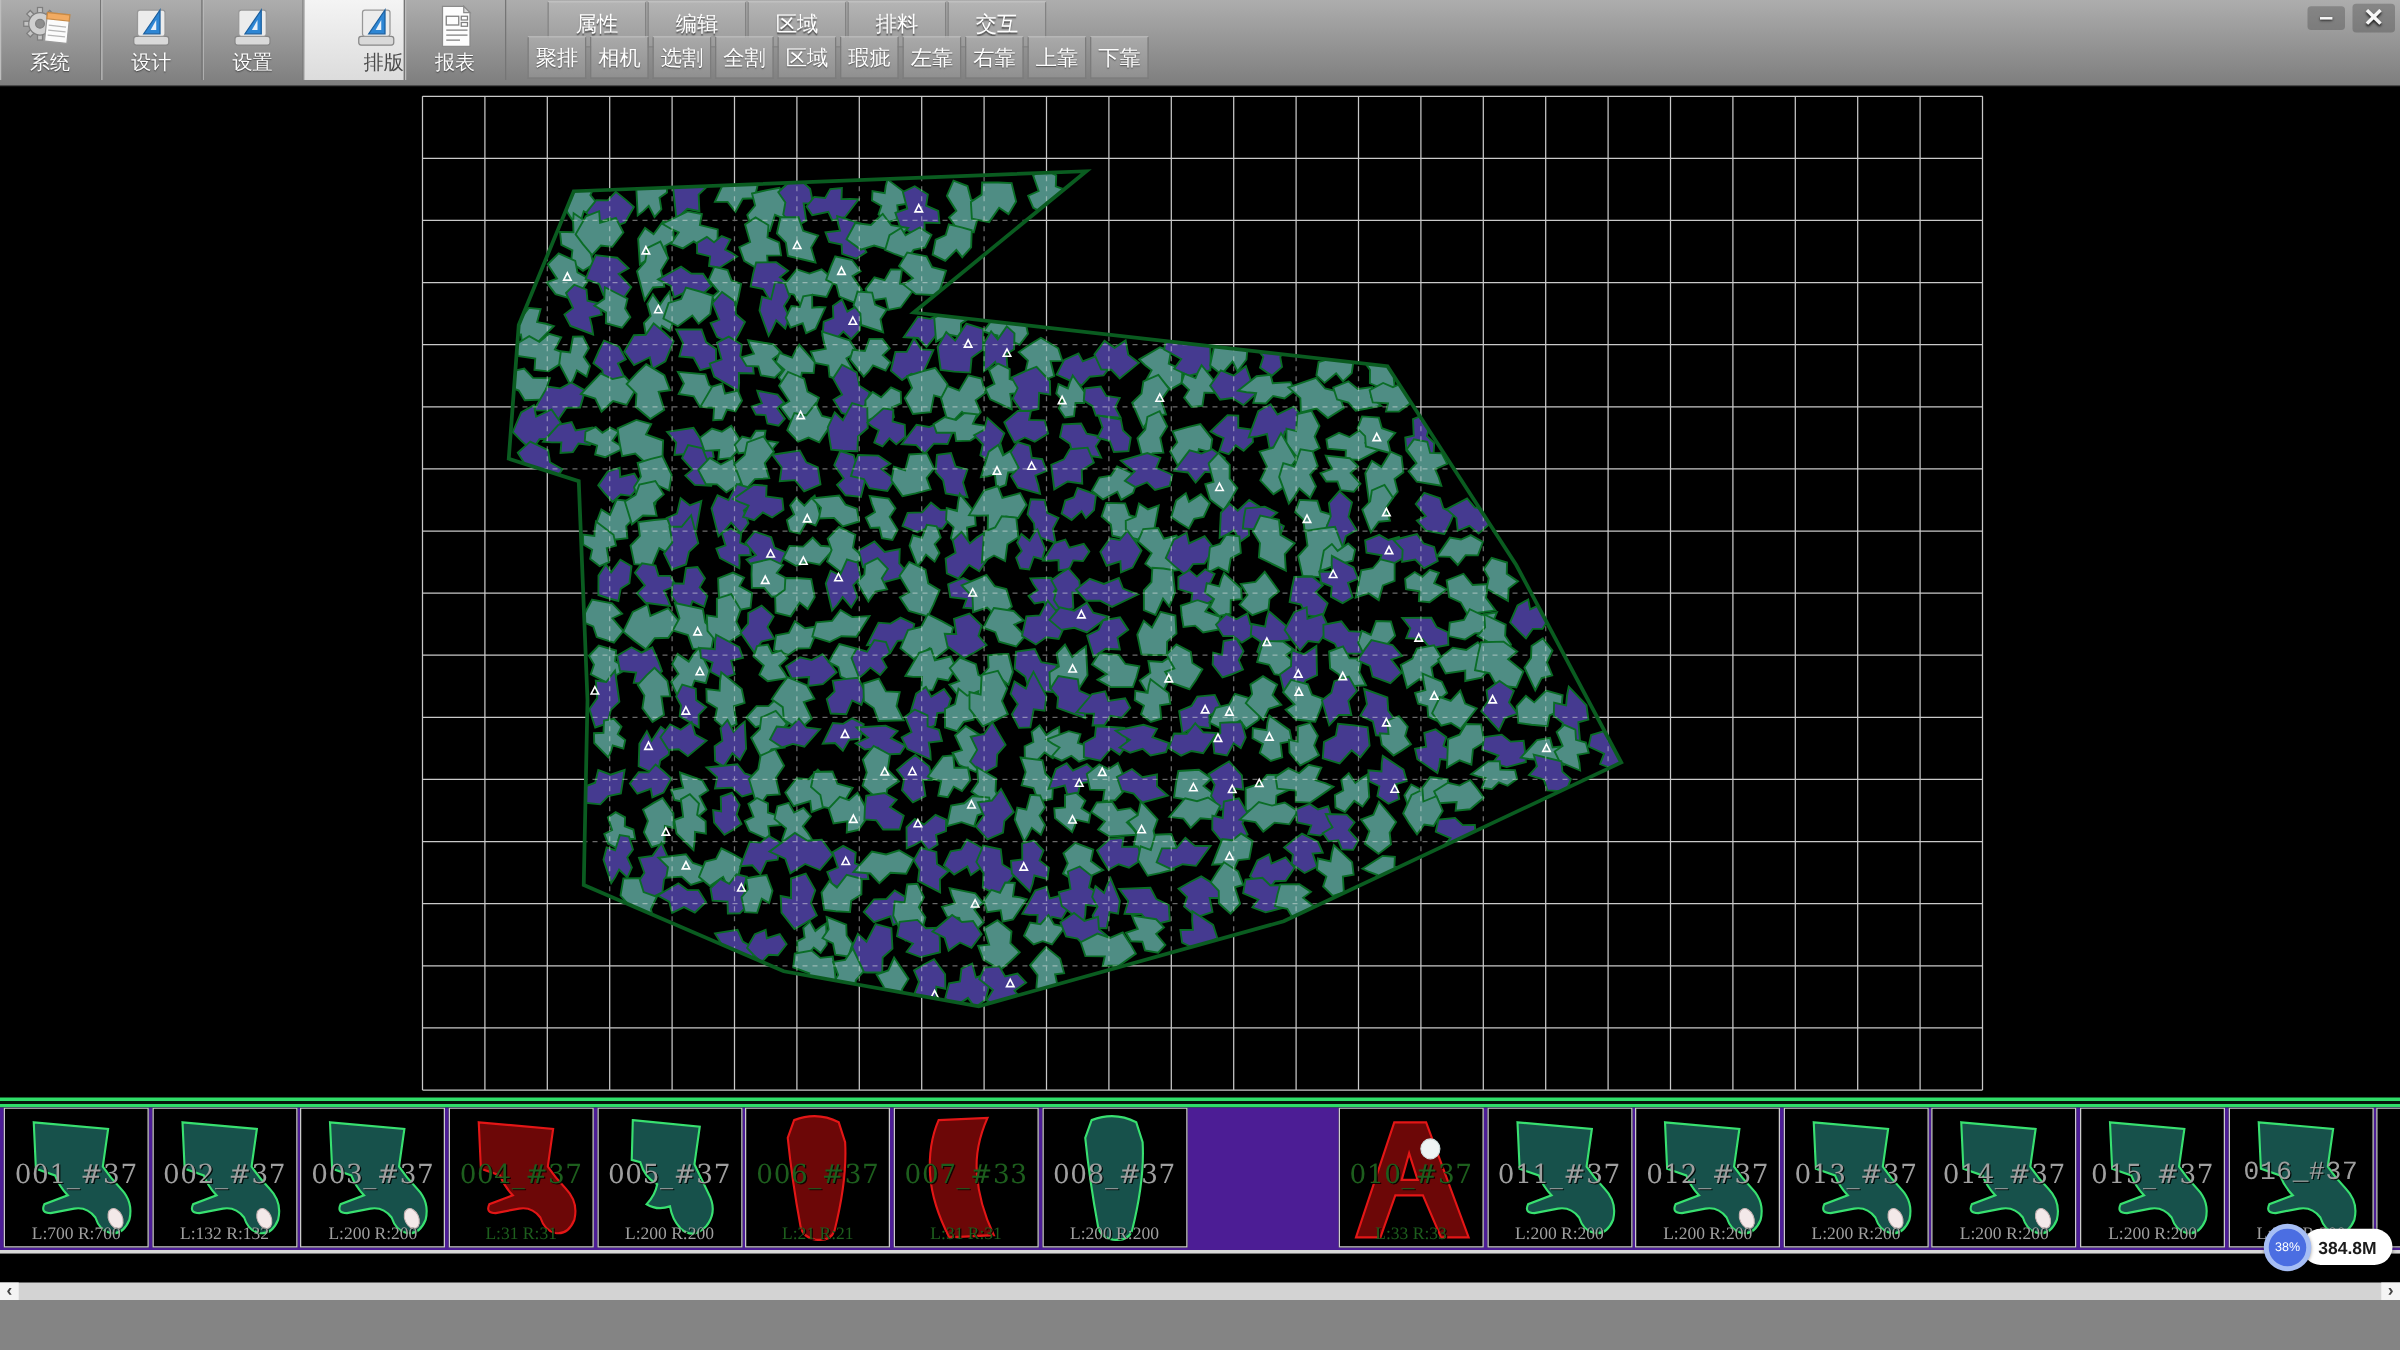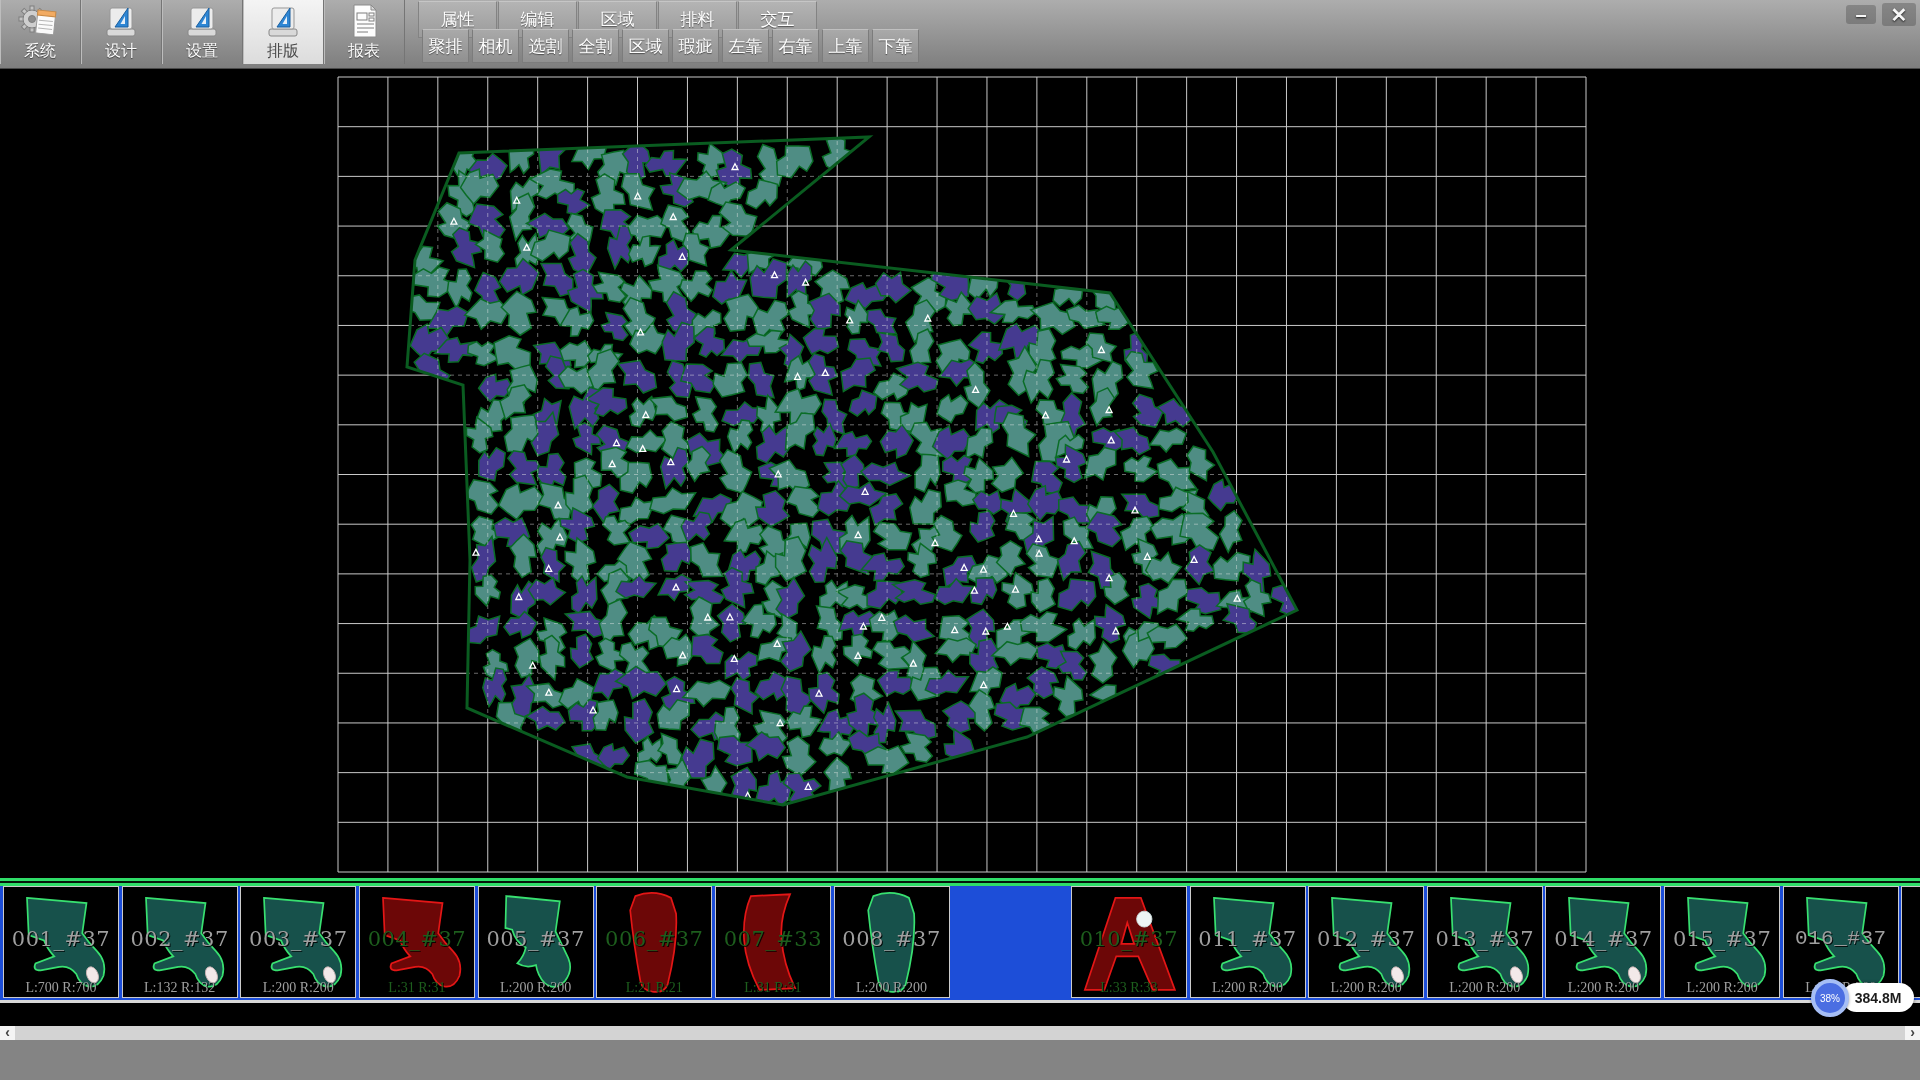--- a/index.html
+++ b/index.html
@@ -7,39 +7,39 @@
        font-family:"Liberation Sans",sans-serif;-webkit-font-smoothing:antialiased;}
 
   
   #toolbar{position:absolute;left:0;top:0;width:1920px;height:68px;
            background:linear-gradient(180deg,#adadad 0%,#939393 55%,#7e7e7e 100%);
            border-bottom:1px solid #4a4a4a;z-index:5;}
   .bigbtn{position:absolute;top:0;height:64px;display:flex;flex-direction:column;align-items:center;
           justify-content:flex-start;border-right:1px solid #757575;box-shadow:inset 1px 0 0 #bdbdbd;cursor:default;}
   .bigbtn .icn{height:40px;margin-top:1px;display:flex;align-items:center;justify-content:center;}
   .bigbtn .lbl{font-size:16px;color:#fdfdfd;text-shadow:0 1px 1px rgba(0,0,0,.55);line-height:20px;}
-  .bigbtn.selected{background:linear-gradient(180deg,#f4f4f4,#dcdcdc);}
+  .bigbtn.selected{background:linear-gradient(180deg,#f4f4f4,#dcdcdc);align-items:flex-end;}
   .bigbtn.selected .lbl{color:#4a4a4a;text-shadow:none;}
   .tabbtn{position:absolute;top:1px;height:37px;display:flex;align-items:center;justify-content:center;
           background:linear-gradient(180deg,#b4b4b4,#9b9b9b);border:1px solid #838383;border-top-color:#c6c6c6;
-          font-size:17px;color:#fff;text-shadow:0 1px 1px rgba(0,0,0,.5);box-sizing:border-box;}
+          font-size:17px;color:#fff;text-shadow:0 1px 1px rgba(0,0,0,.5);box-sizing:border-box;margin-left:20px;}
   .actbtn{position:absolute;top:29px;height:34px;display:flex;align-items:center;justify-content:center;
           background:linear-gradient(180deg,#a9a9a9,#909090);border:1px solid #7c7c7c;border-top-color:#c0c0c0;
           font-size:17px;color:#fff;text-shadow:0 1px 1px rgba(0,0,0,.5);box-sizing:border-box;}
   .winbtn{position:absolute;display:flex;align-items:center;justify-content:center;color:#f7f7f7;
           font-weight:bold;background:rgba(40,40,40,.28);border-radius:3px;
           text-shadow:0 1px 2px rgba(0,0,0,.8);cursor:default;}
 
   
   #canvas-wrap{position:absolute;left:0;top:68px;width:1920px;height:810px;background:#000;}
 
   
   #strip-topline{position:absolute;left:0;top:878px;width:1920px;height:8px;
     background:linear-gradient(180deg,#2fdd68 0 3px,#05160b 3px 5px,#2fdd68 5px 8px);}
-  #filmstrip{position:absolute;left:0;top:886px;width:1920px;height:114px;background:#1d4ed8;overflow:hidden;}
+  #filmstrip{position:absolute;left:0;top:886px;width:1920px;height:114px;background:#4c1d95;overflow:hidden;}
   #strip-bottomline{position:absolute;left:0;top:1000px;width:1920px;height:3px;background:#d8d8d8;}
   .tile{position:absolute;top:0;width:114px;height:110px;background:#000;border:1px solid #cbcbcb;overflow:hidden;}
   .tile svg{position:absolute;left:6px;top:2px;}
   .tile-id{position:absolute;left:0;top:40px;width:100%;text-align:center;
            font-family:"DejaVu Serif",serif;font-size:21px;letter-spacing:.5px;
            text-shadow:1px 1px 0 rgba(0,0,0,.85);pointer-events:none;}
   .tile-lr{position:absolute;left:0;bottom:1px;width:100%;text-align:center;
            font-family:Liberation Serif, serif;font-size:14px;
            text-shadow:1px 1px 0 rgba(0,0,0,.85);pointer-events:none;}
 

